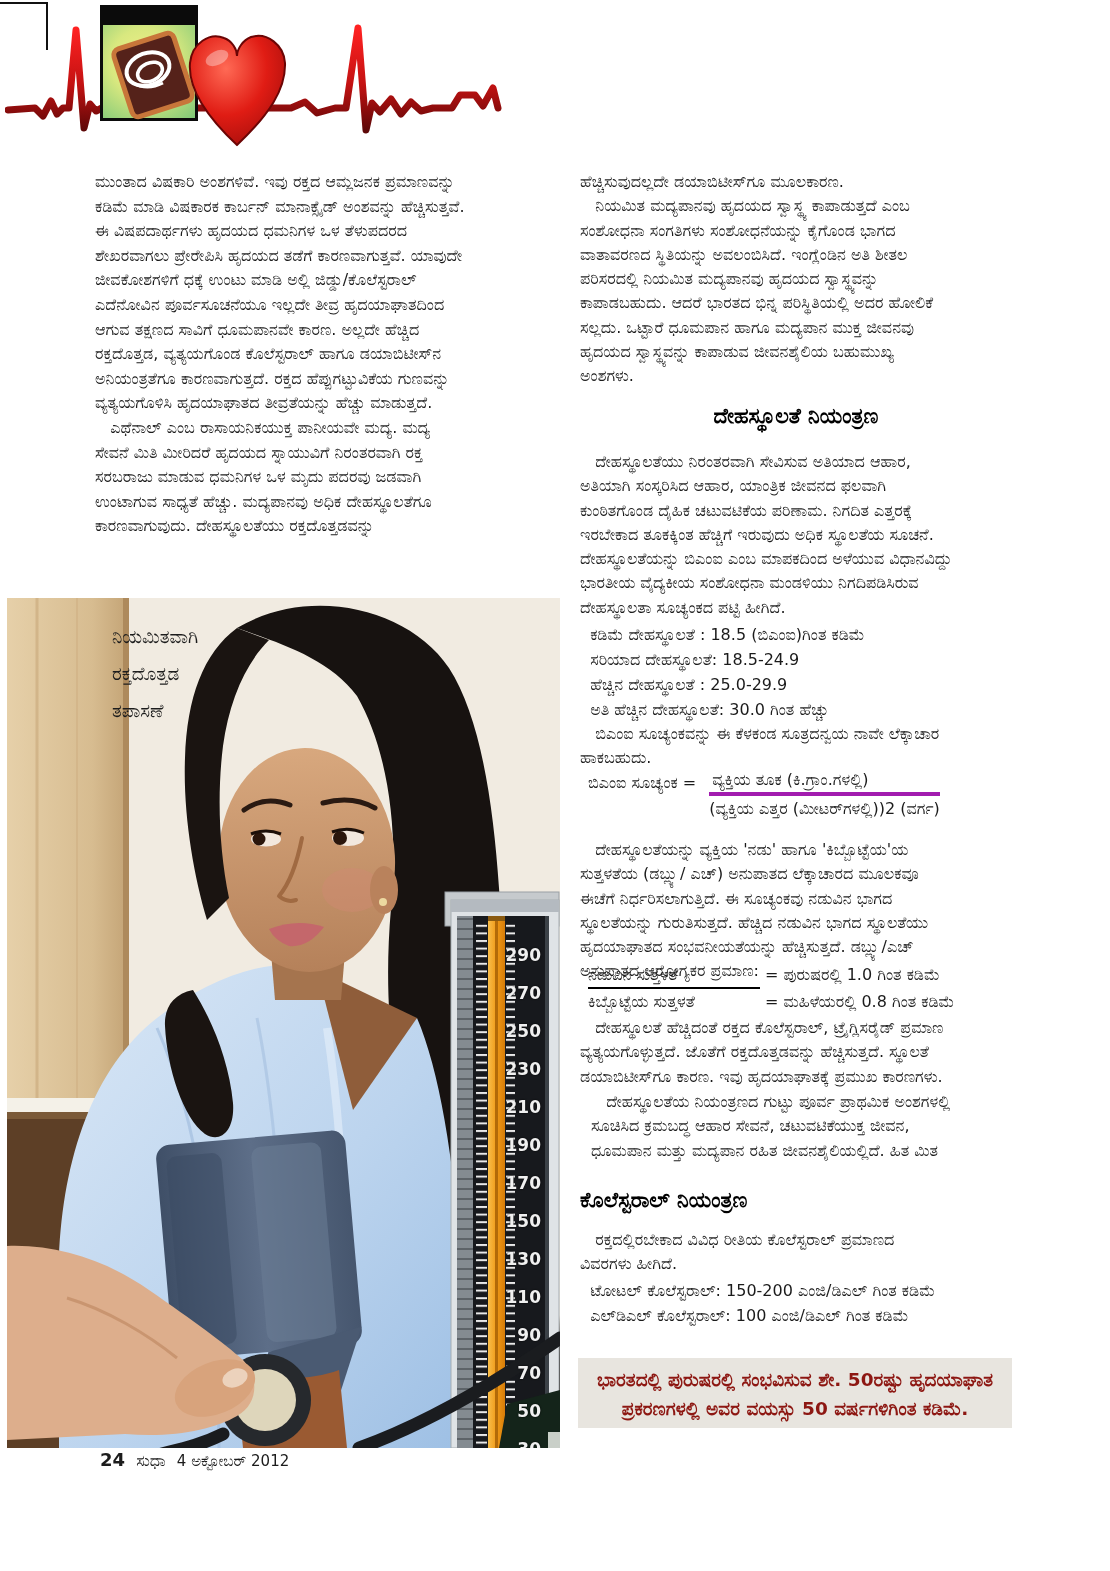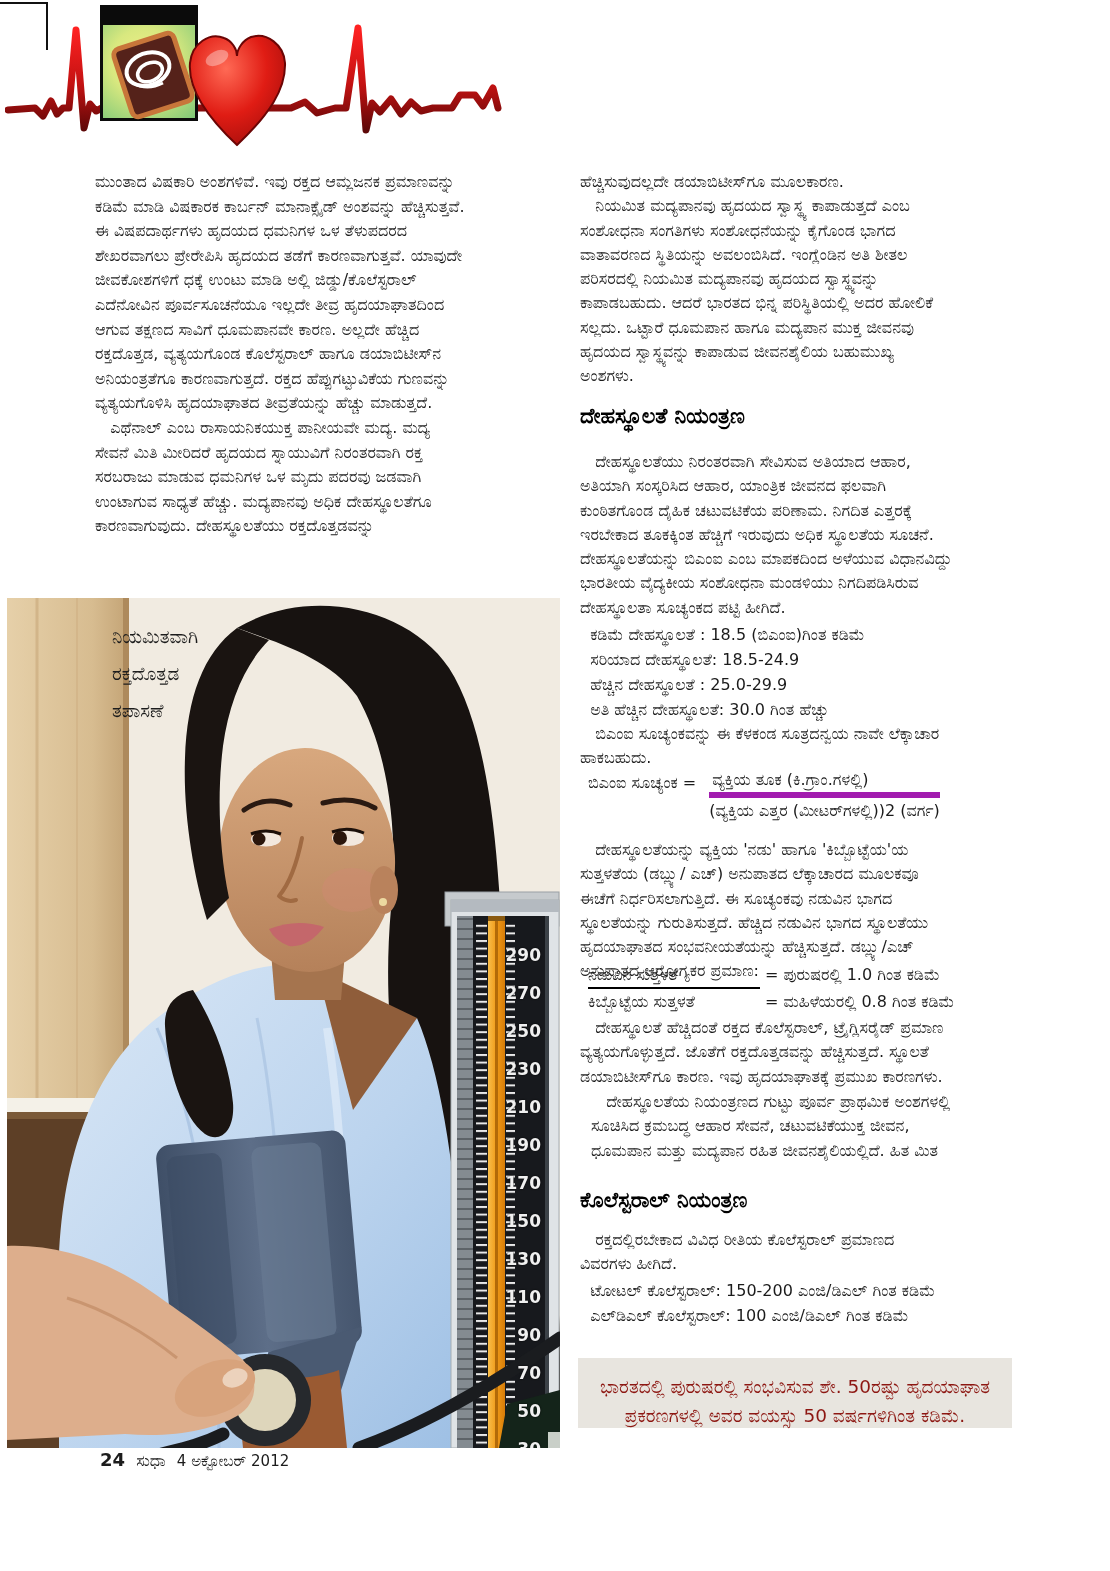--- a/index.html
+++ b/index.html
@@ -23,30 +23,30 @@
   .col{position:absolute;overflow:hidden;color:#1b1b1b;}
   .pline{white-space:pre;font-size:16px;line-height:24.6px;}
   .rline{white-space:pre;font-size:16px;line-height:24.3px;}
   .lstline{white-space:pre;font-size:16px;line-height:25px;}
   .blk{position:absolute;left:0;width:100%;}
   .heading{font-size:21px;font-weight:bold;color:#000;white-space:nowrap;}
 
   .formula{font-size:16px;white-space:nowrap;}
   .formula .lhs{display:inline-block;vertical-align:top;padding-top:3px;}
   .frac{display:inline-block;margin-left:8px;text-align:left;vertical-align:top;}
-  .frac .num{display:block;border-bottom:6px solid #a21caf;padding:0 3px 3px 3px;}
+  .frac .num{display:block;border-bottom:4px solid #a21caf;padding:0 3px 3px 3px;}
   .frac .den{display:block;padding-top:3px;}
 
   .ratio-row{font-size:16px;line-height:25px;white-space:nowrap;padding-left:8px;}
   .ratio-row .rlabel{display:inline-block;min-width:172px;}
   .ratio-row .rlabel.u{border-bottom:2px solid #000;}
 
   .highlight-box{position:absolute;left:578px;top:1358px;width:434px;height:70px;
-    background:#e8e5df;color:#8d1712;font-weight:400;font-size:18.5px;line-height:29px;
-    text-align:center;box-sizing:border-box;padding-top:14px;}
+    background:#e8e5df;color:#8d1712;font-weight:700;font-size:18.5px;line-height:29px;
+    text-align:center;box-sizing:border-box;padding-top:7px;}
 
   
   .photo{position:absolute;left:7px;top:598px;width:553px;height:850px;overflow:hidden;background:#0f766e;}
   .photo-caption{position:absolute;left:105px;top:20px;width:200px;color:#1c1c1c;}
   .photo-caption .cap-line{font-size:18.5px;line-height:37px;font-weight:500;white-space:nowrap;}
   .gauge-numbers{position:absolute;left:498px;top:338px;width:36px;text-align:right;}
   .gauge-numbers .gnum{height:38px;line-height:38px;font-size:17px;font-weight:bold;color:#f0f0f0;
     text-shadow:0 0 2px #000;}
 
   
@@ -124,21 +124,21 @@
         <div class="rline">   ನಿಯಮಿತ ಮದ್ಯಪಾನವು ಹೃದಯದ ಸ್ವಾಸ್ಥ್ಯ ಕಾಪಾಡುತ್ತದೆ ಎಂಬ</div>
         <div class="rline">ಸಂಶೋಧನಾ ಸಂಗತಿಗಳು ಸಂಶೋಧನೆಯನ್ನು ಕೈಗೊಂಡ ಭಾಗದ</div>
         <div class="rline">ವಾತಾವರಣದ ಸ್ಥಿತಿಯನ್ನು ಅವಲಂಬಿಸಿದೆ. ಇಂಗ್ಲೆಂಡಿನ ಅತಿ ಶೀತಲ</div>
         <div class="rline">ಪರಿಸರದಲ್ಲಿ ನಿಯಮಿತ ಮದ್ಯಪಾನವು ಹೃದಯದ ಸ್ವಾಸ್ಥ್ಯವನ್ನು</div>
         <div class="rline">ಕಾಪಾಡಬಹುದು. ಆದರೆ ಭಾರತದ ಭಿನ್ನ ಪರಿಸ್ಥಿತಿಯಲ್ಲಿ ಅದರ ಹೋಲಿಕೆ</div>
         <div class="rline">ಸಲ್ಲದು. ಒಟ್ಟಾರೆ ಧೂಮಪಾನ ಹಾಗೂ ಮದ್ಯಪಾನ ಮುಕ್ತ ಜೀವನವು</div>
         <div class="rline">ಹೃದಯದ ಸ್ವಾಸ್ಥ್ಯವನ್ನು ಕಾಪಾಡುವ ಜೀವನಶೈಲಿಯ ಬಹುಮುಖ್ಯ</div>
         <div class="rline">ಅಂಶಗಳು.</div>
       </div>
 
-    <div class="blk heading" style="top:404px;">ದೇಹಸ್ಥೂಲತೆ ನಿಯಂತ್ರಣ</div>
+    <div class="blk heading" style="top:404px;text-align:center;">ದೇಹಸ್ಥೂಲತೆ ನಿಯಂತ್ರಣ</div>
 
     <div class="blk" style="top:450px;">
         <div class="rline">   ದೇಹಸ್ಥೂಲತೆಯು ನಿರಂತರವಾಗಿ ಸೇವಿಸುವ ಅತಿಯಾದ ಆಹಾರ,</div>
         <div class="rline">ಅತಿಯಾಗಿ ಸಂಸ್ಕರಿಸಿದ ಆಹಾರ, ಯಾಂತ್ರಿಕ ಜೀವನದ ಫಲವಾಗಿ</div>
         <div class="rline">ಕುಂಠಿತಗೊಂಡ ದೈಹಿಕ ಚಟುವಟಿಕೆಯ ಪರಿಣಾಮ. ನಿಗದಿತ ಎತ್ತರಕ್ಕೆ</div>
         <div class="rline">ಇರಬೇಕಾದ ತೂಕಕ್ಕಿಂತ ಹೆಚ್ಚಿಗೆ ಇರುವುದು ಅಧಿಕ ಸ್ಥೂಲತೆಯ ಸೂಚನೆ.</div>
         <div class="rline">ದೇಹಸ್ಥೂಲತೆಯನ್ನು ಬಿಎಂಐ ಎಂಬ ಮಾಪಕದಿಂದ ಅಳೆಯುವ ವಿಧಾನವಿದ್ದು</div>
         <div class="rline">ಭಾರತೀಯ ವೈದ್ಯಕೀಯ ಸಂಶೋಧನಾ ಮಂಡಳಿಯು ನಿಗದಿಪಡಿಸಿರುವ</div>
         <div class="rline">ದೇಹಸ್ಥೂಲತಾ ಸೂಚ್ಯಂಕದ ಪಟ್ಟಿ ಹೀಗಿದೆ.</div>
       </div>

